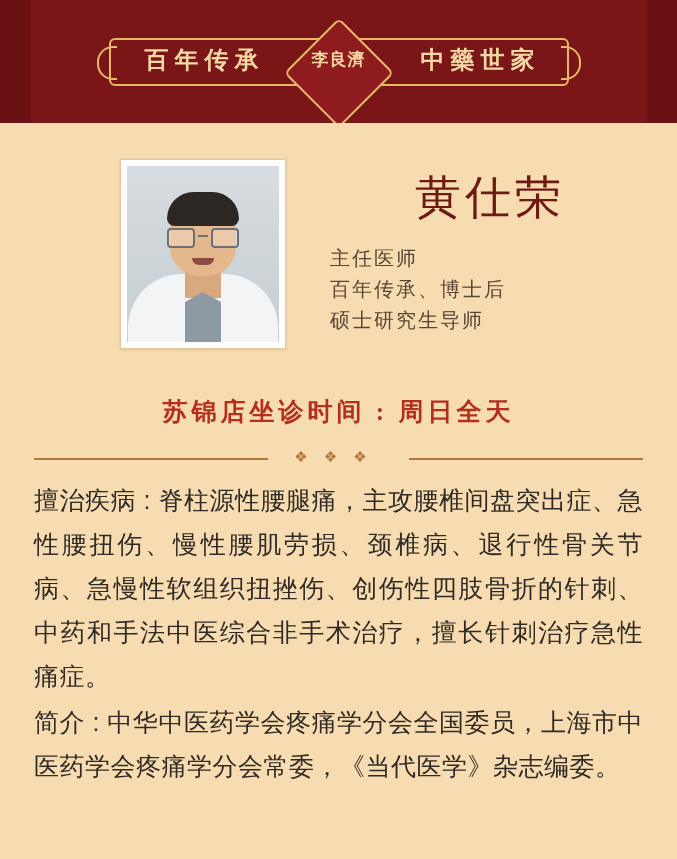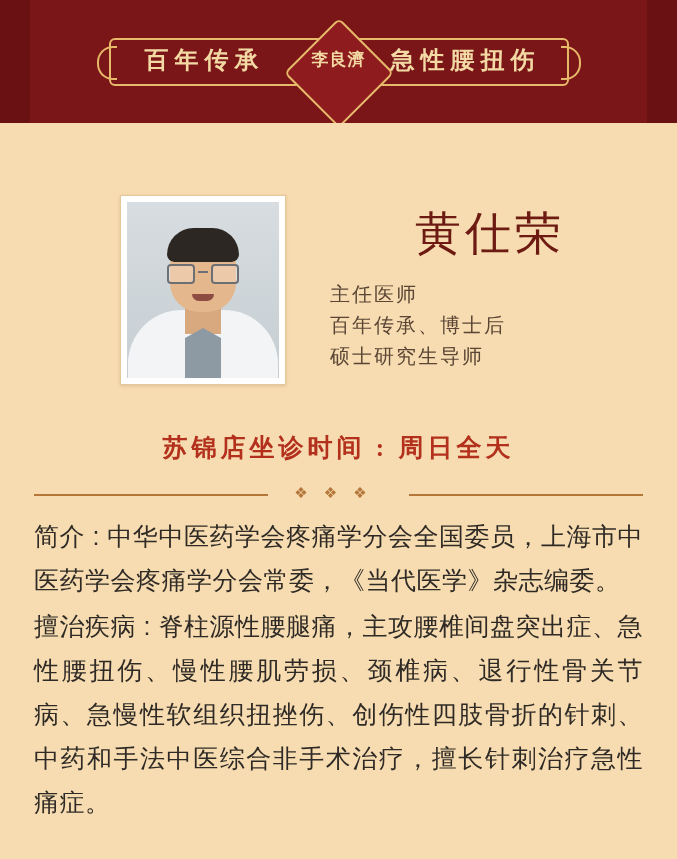--- a/index.html
+++ b/index.html
@@ -113,21 +113,20 @@
     letter-spacing: 1px;
     z-index: 5;
     font-weight: bold;
   }
 
   
   .profile {
     position: relative;
     height: 240px;
     padding: 24px 0 0 0;
-    margin-top: 36px;
   }
   .photo-frame {
     position: absolute;
     left: 120px;
     top: 36px;
     width: 164px;
     height: 188px;
     background: #ffffff;
     border: 1px solid #e4c79a;
     box-shadow: 0 1px 3px rgba(120,70,20,0.18);
@@ -303,21 +302,21 @@
 </head>
 <body>
 
 <div class="banner">
   <div class="banner-corner-left"></div>
   <div class="banner-corner-right"></div>
 
   <div class="banner-inner">
     <div class="ribbon"></div>
     <div class="banner-text-left">百年传承</div>
-    <div class="banner-text-right">急性腰扭伤</div>
+    <div class="banner-text-right">中藥世家</div>
     <div class="seal"></div>
     <div class="seal-label">李良濟</div>
   </div>
 </div>
 
 <div class="profile">
 
   <div class="photo-frame">
     <div class="photo">
       <div class="ph-bg"></div>
@@ -344,15 +343,15 @@
 
 <div class="schedule">苏锦店坐诊时间 : 周日全天</div>
 
 <div class="divider">
   <div class="line left"></div>
   <div class="dots">❖❖❖</div>
   <div class="line right"></div>
 </div>
 
 <div class="body-text">
+  <p>擅治疾病 : 脊柱源性腰腿痛，主攻腰椎间盘突出症、急性腰扭伤、慢性腰肌劳损、颈椎病、退行性骨关节病、急慢性软组织扭挫伤、创伤性四肢骨折的针刺、中药和手法中医综合非手术治疗，擅长针刺治疗急性痛症。</p>
   <p>简介 : 中华中医药学会疼痛学分会全国委员，上海市中医药学会疼痛学分会常委，《当代医学》杂志编委。</p>
-  <p>擅治疾病 : 脊柱源性腰腿痛，主攻腰椎间盘突出症、急性腰扭伤、慢性腰肌劳损、颈椎病、退行性骨关节病、急慢性软组织扭挫伤、创伤性四肢骨折的针刺、中药和手法中医综合非手术治疗，擅长针刺治疗急性痛症。</p>
 </div>
 
 </body></html>

